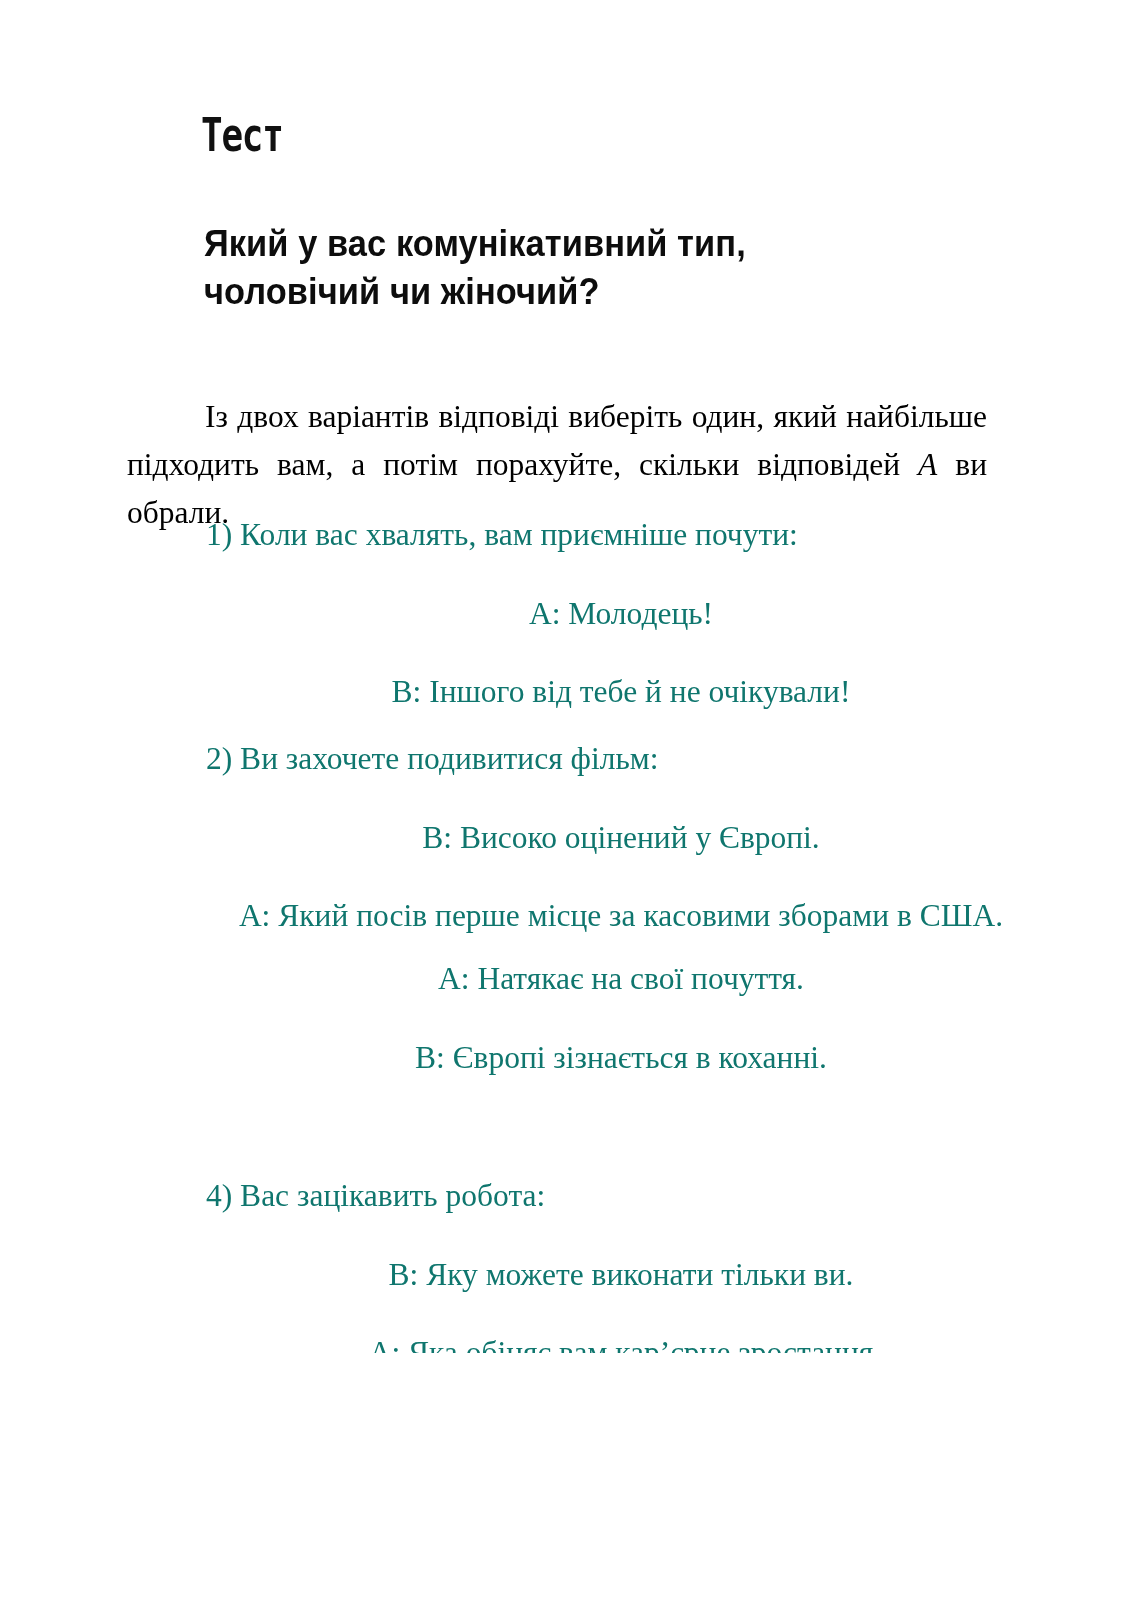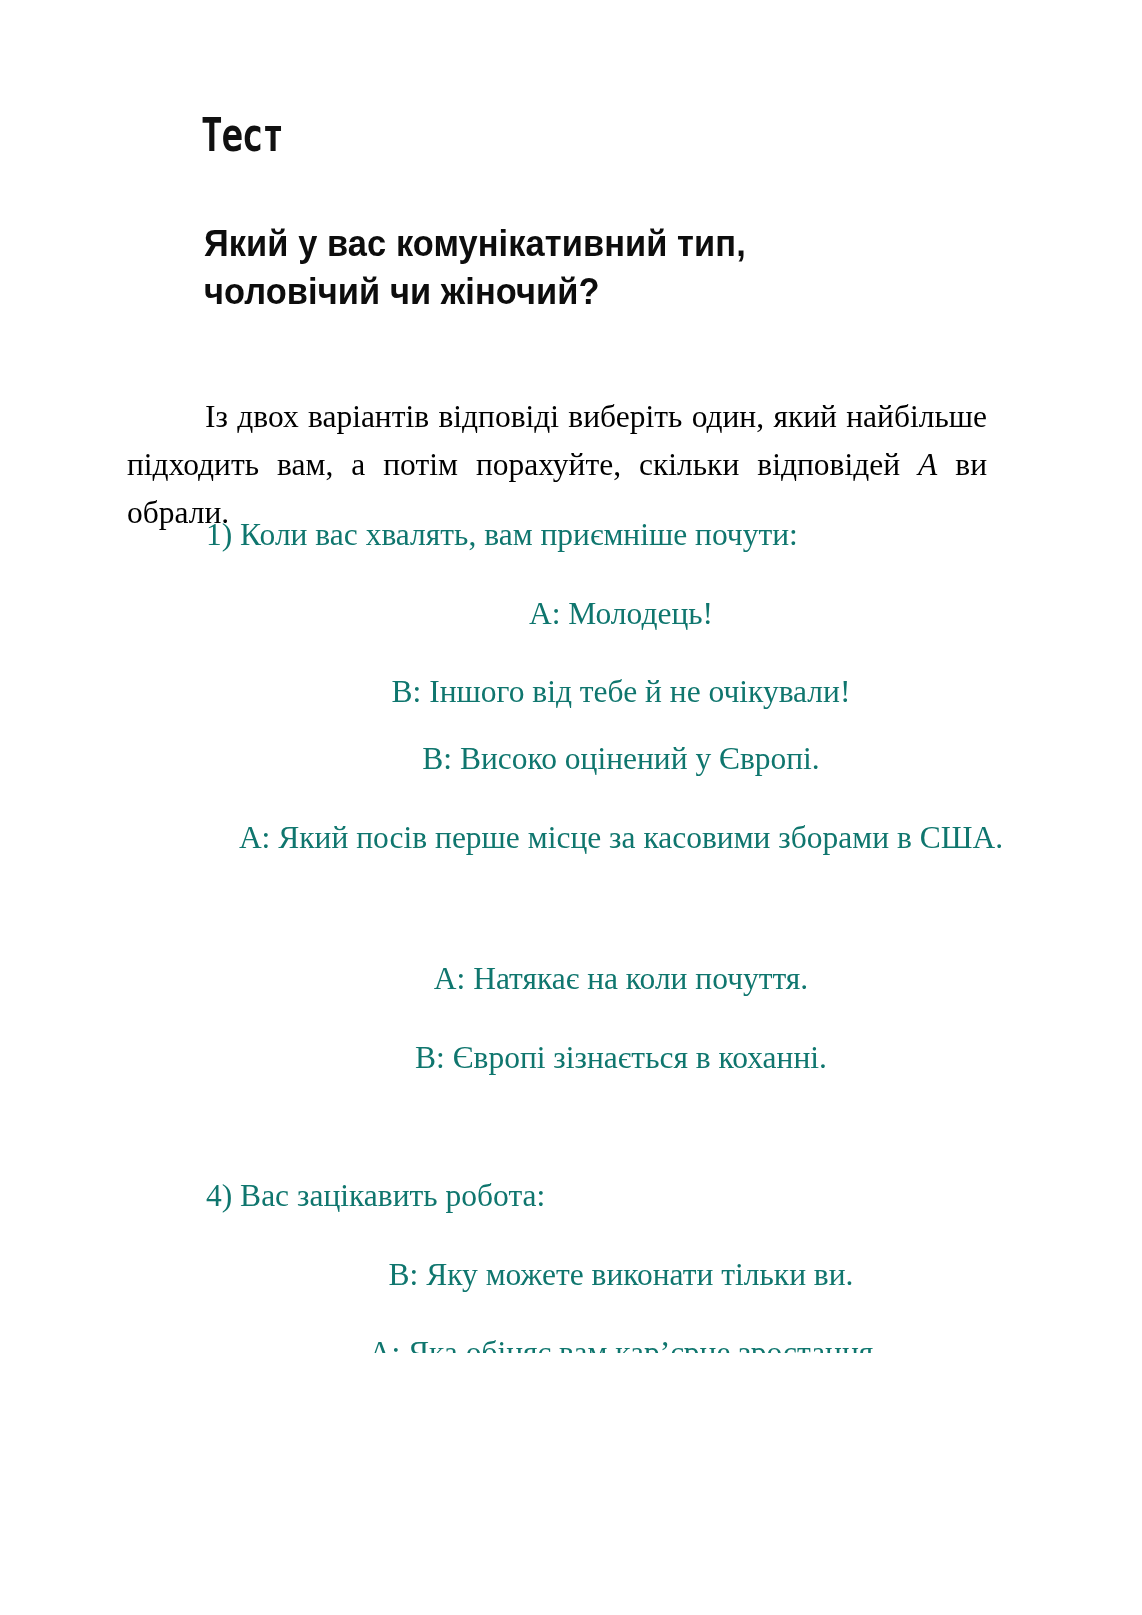--- a/index.html
+++ b/index.html
@@ -121,26 +121,27 @@
 
   <p class="intro"><span>Із двох варіантів відповіді виберіть один, який найбільше підходить вам, а потім порахуйте, скільки відповідей </span><span class="em">A</span><span> ви обрали.</span></p>
 
   <div class="qa-block" id="block-1">
     <span class="q">1) Коли вас хвалять, вам приємніше почути:</span>
     <span class="opt">А: Молодець!</span>
     <span class="opt">В: Іншого від тебе й не очікували!</span>
   </div>
 
   <div class="qa-block" id="block-2">
+    <span class="q">2) Ви захочете подивитися фільм:</span>
     <span class="opt">В: Високо оцінений у Європі.</span>
     <span class="opt">А: Який посів перше місце за касовими зборами в США.</span>
   </div>
 
   <div class="qa-block" id="block-3">
-    <span class="opt">А: Натякає на коли почуття.</span>
+    <span class="opt">А: Натякає на свої почуття.</span>
     <span class="opt">В: Європі зізнається в коханні.</span>
   </div>
 
   <div class="qa-block" id="block-4">
     <span class="q">4) Вас зацікавить робота:</span>
     <span class="opt">В: Яку можете виконати тільки ви.</span>
     <span class="opt">А: Яка обіцяє вам кар’єрне зростання</span>
   </div>
 
   <div class="folio">7</div>

